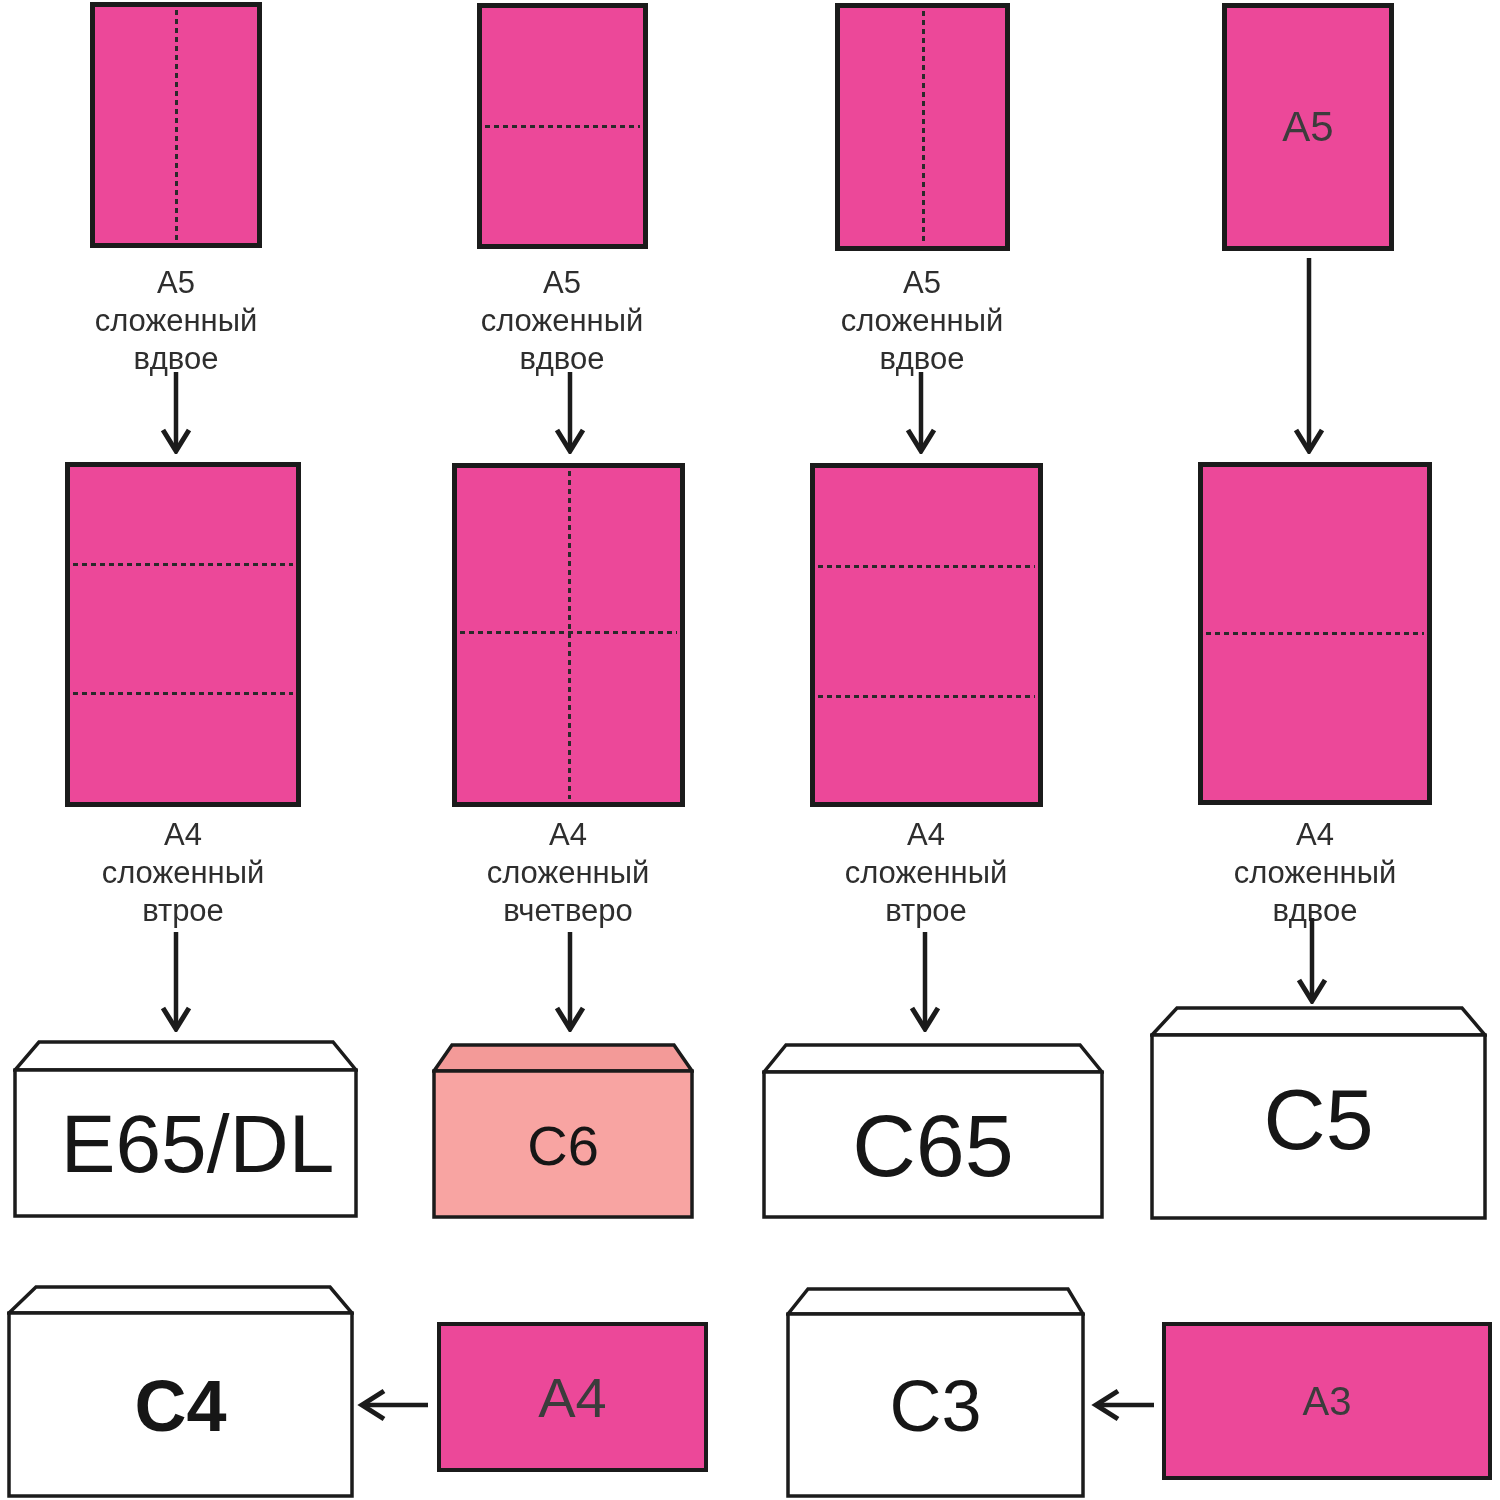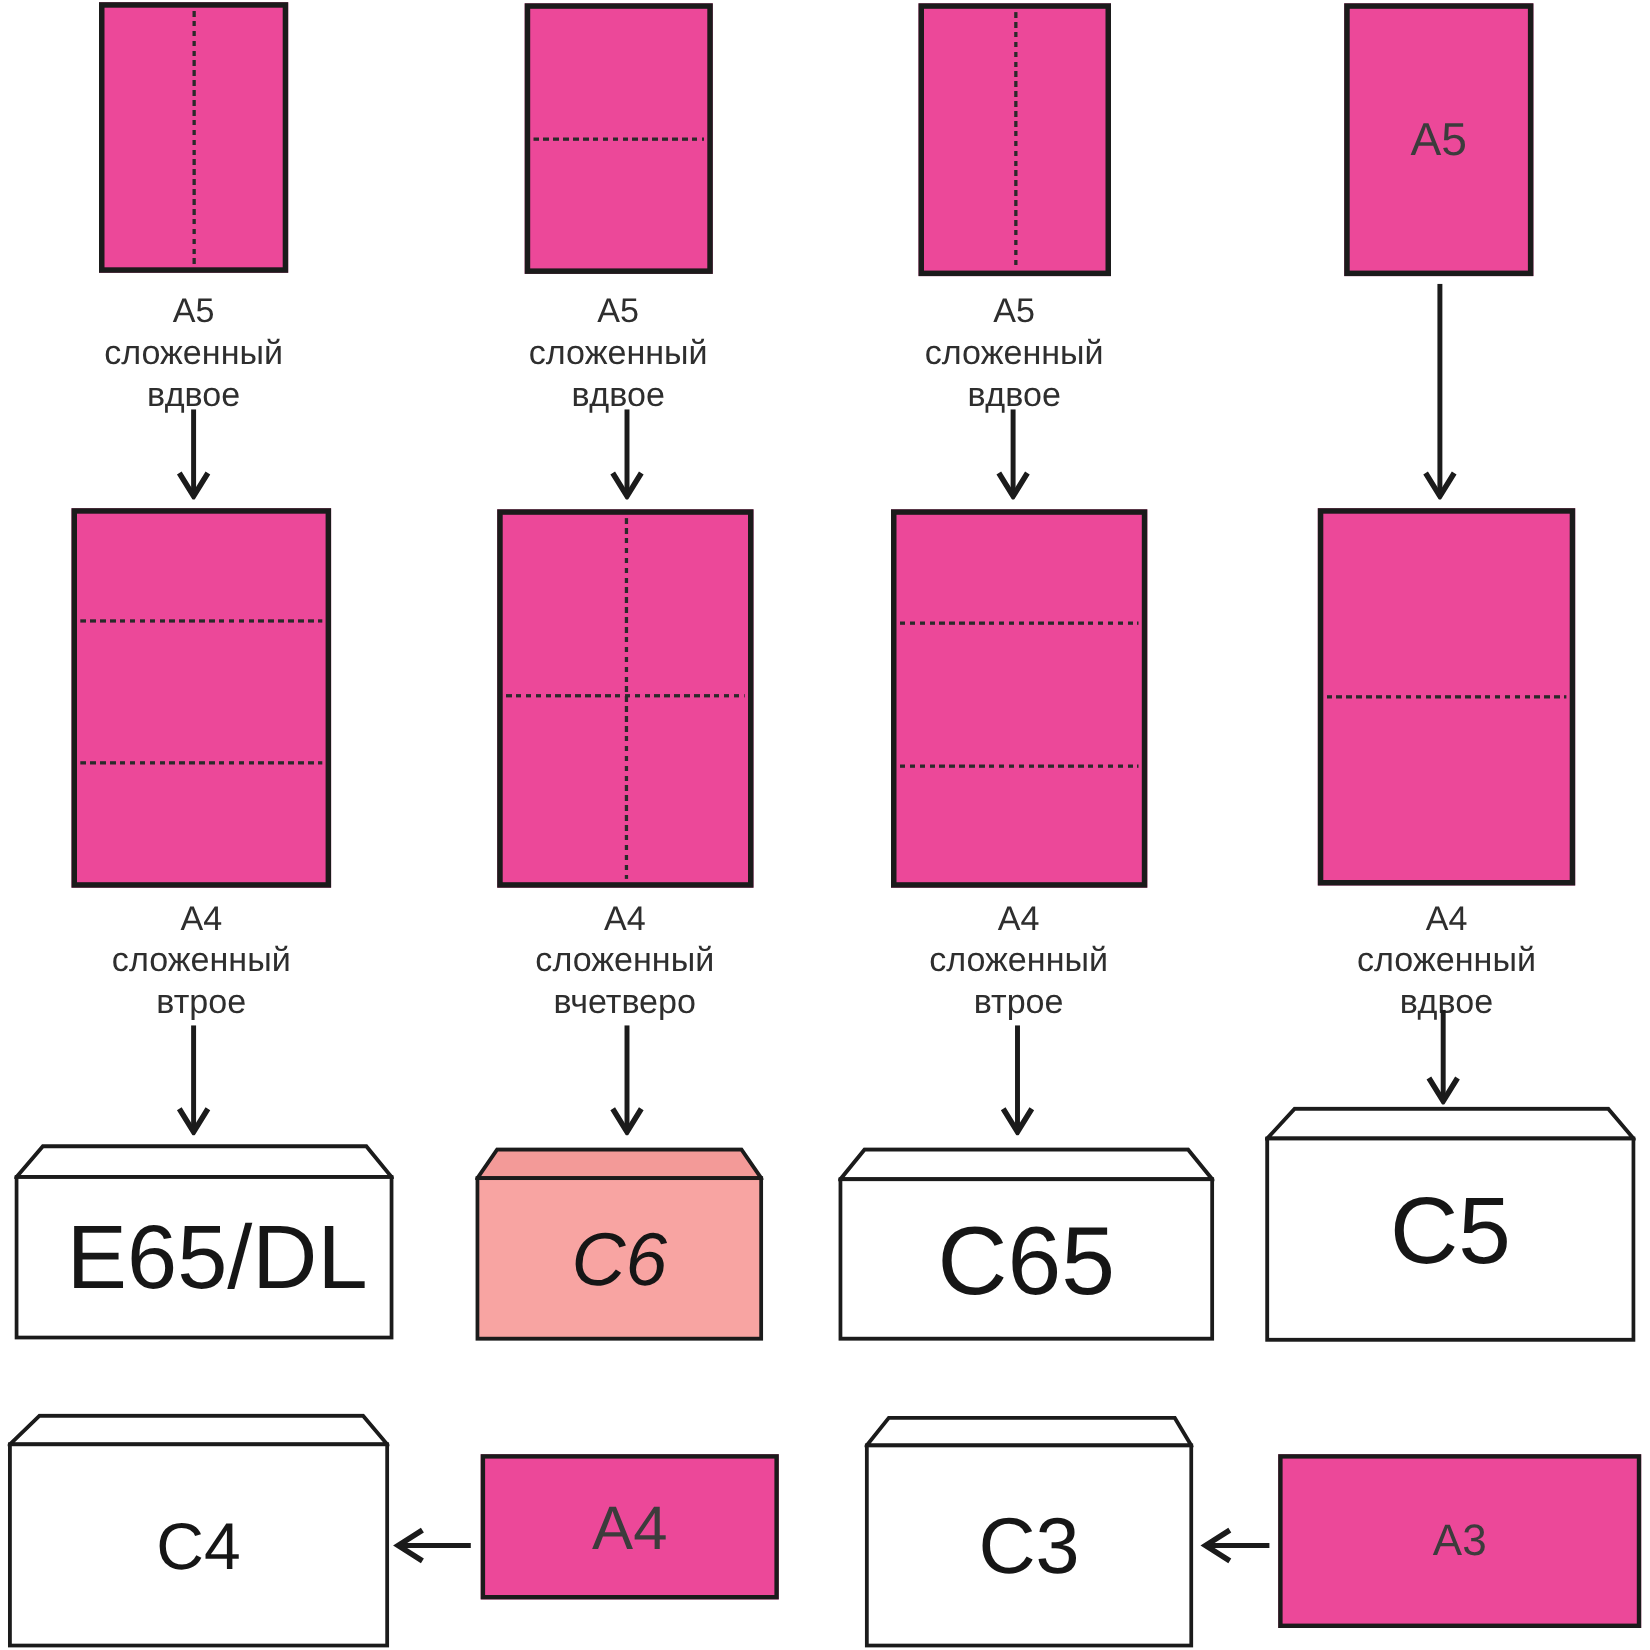--- a/index.html
+++ b/index.html
@@ -150,21 +150,21 @@
       <rect x="2" y="30" width="341" height="146" fill="#ffffff" stroke="#1b1b1b" stroke-width="3.5"></rect>
     </svg>
     <div class="env-label" style="top:30px;bottom:0;font-size:82px;padding-left:24px;">E65/DL</div>
   </div>
 
   <div class="envelope" style="left:432px;top:1043px;width:262px;height:176px;">
     <svg width="262" height="176" viewBox="0 0 262 176">
       <polygon points="20,2 242,2 260,28 2,28" fill="#F39A98" stroke="#1b1b1b" stroke-width="3.5"></polygon>
       <rect x="2" y="28" width="258" height="146" fill="#F8A4A2" stroke="#1b1b1b" stroke-width="3.5"></rect>
     </svg>
-    <div class="env-label" style="top:28px;bottom:0;font-size:68px;font-style:italic;">C6</div>
+    <div class="env-label" style="top:28px;bottom:0;font-size:56px;">C6</div>
   </div>
 
   <div class="envelope" style="left:762px;top:1043px;width:342px;height:176px;">
     <svg width="342" height="176" viewBox="0 0 342 176">
       <polygon points="24,2 318,2 340,29 2,29" fill="#ffffff" stroke="#1b1b1b" stroke-width="3.5"></polygon>
       <rect x="2" y="29" width="338" height="145" fill="#ffffff" stroke="#1b1b1b" stroke-width="3.5"></rect>
     </svg>
     <div class="env-label" style="top:29px;bottom:0;font-size:88px;">C65</div>
   </div>
 
@@ -174,29 +174,29 @@
       <rect x="2" y="29" width="333" height="183" fill="#ffffff" stroke="#1b1b1b" stroke-width="3.5"></rect>
     </svg>
     <div class="env-label" style="top:29px;bottom:16px;font-size:86px;">C5</div>
   </div>
 
   <div class="envelope" style="left:7px;top:1285px;width:347px;height:213px;">
     <svg width="347" height="213" viewBox="0 0 347 213">
       <polygon points="29,2 323,2 345,28 2,28" fill="#ffffff" stroke="#1b1b1b" stroke-width="3.5"></polygon>
       <rect x="2" y="28" width="343" height="183" fill="#ffffff" stroke="#1b1b1b" stroke-width="3.5"></rect>
     </svg>
-    <div class="env-label" style="top:28px;bottom:0;font-size:60px;">C4</div>
+    <div class="env-label" style="top:28px;bottom:0;font-size:72px;font-weight:bold;">C4</div>
   </div>
 
   <svg class="arrow" style="left:356px;top:1383px;" width="74" height="44">
     <line x1="72" y1="22" x2="8" y2="22" stroke="#1b1b1b" stroke-width="4.5"></line>
     <polyline points="28,8 6,22 28,36" fill="none" stroke="#1b1b1b" stroke-width="5"></polyline>
   </svg>
 
-  <div class="paper thin" style="left:437px;top:1322px;width:271px;height:132px;">
+  <div class="paper thin" style="left:437px;top:1322px;width:271px;height:150px;">
     <div class="paper-label" style="font-size:56px;">A4</div>
   </div>
 
   <div class="envelope" style="left:786px;top:1287px;width:299px;height:211px;">
     <svg width="299" height="211" viewBox="0 0 299 211">
       <polygon points="22,2 282,2 297,27 2,27" fill="#ffffff" stroke="#1b1b1b" stroke-width="3.5"></polygon>
       <rect x="2" y="27" width="295" height="182" fill="#ffffff" stroke="#1b1b1b" stroke-width="3.5"></rect>
     </svg>
     <div class="env-label" style="top:27px;bottom:0;font-size:72px;">C3</div>
   </div>

